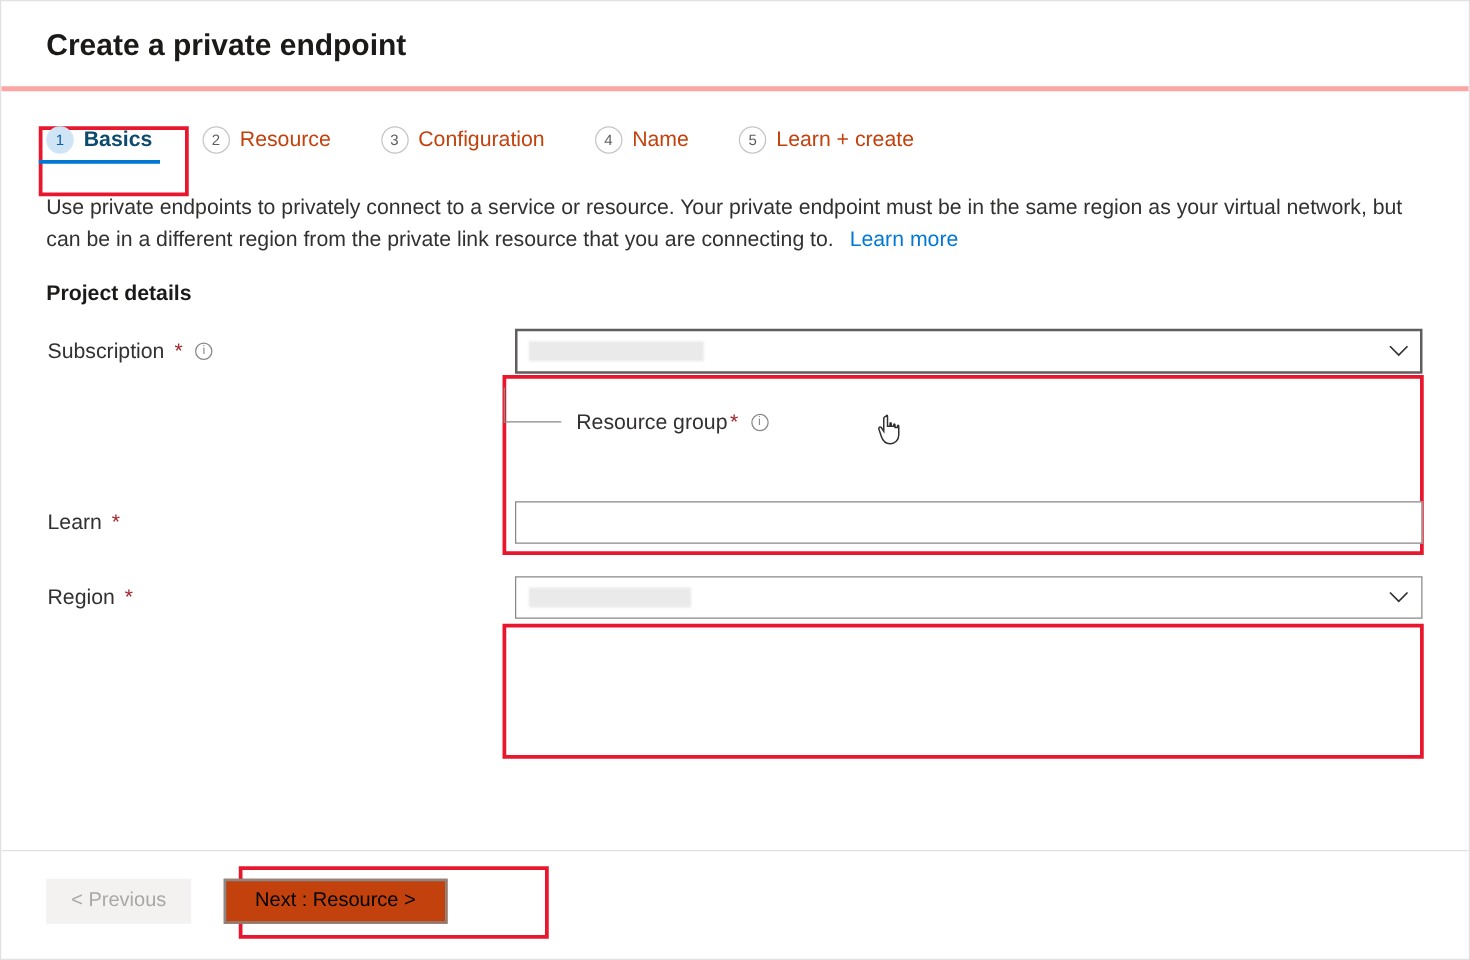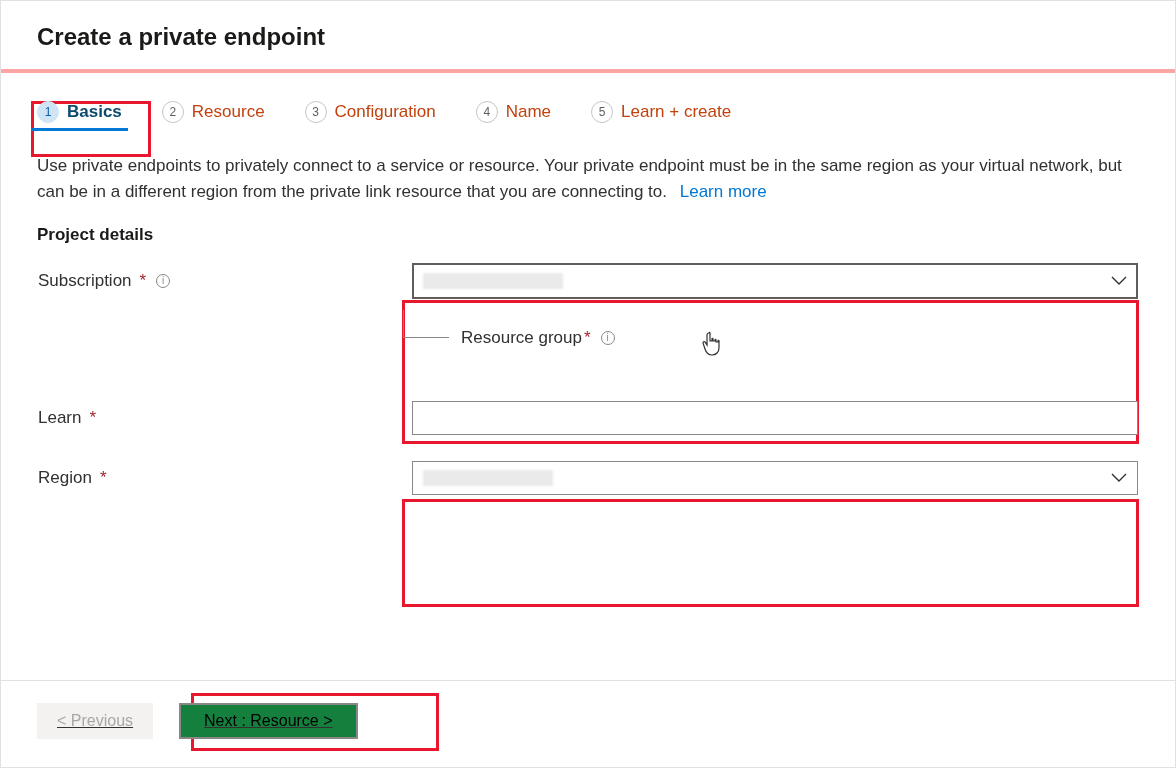--- a/index.html
+++ b/index.html
@@ -206,33 +206,32 @@
     .footer {
       position: absolute;
       left: 0;
       right: 0;
       bottom: 0;
       border-top: 1px solid #e1e1e1;
       padding: 22px 36px 28px 36px;
       display: flex;
       gap: 26px;
       align-items: flex-start;
-      text-decoration: underline;
     }
     .btn-prev {
       background: #f3f2f1;
       border: none;
       color: #a9a7a5;
       font-size: 16px;
       padding: 9px 20px;
       cursor: default;
     }
     .btn-next {
       position: relative;
-      background: #15803d;
+      background: #c2410c;
       border: 1px solid #8a8886;
       font-size: 16px;
       padding: 8px 24px;
       cursor: pointer;
       box-shadow: inset 0 0 0 1px #8a8886;
     }
   </style>
 </head>
 <body>
 

